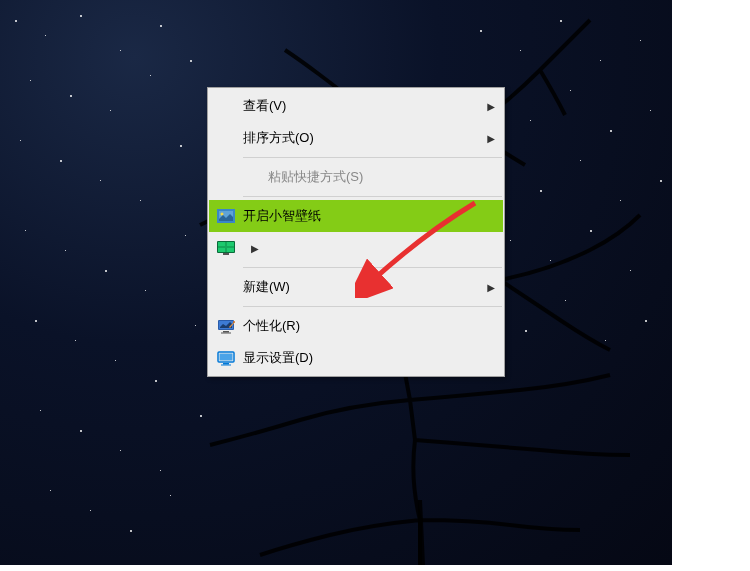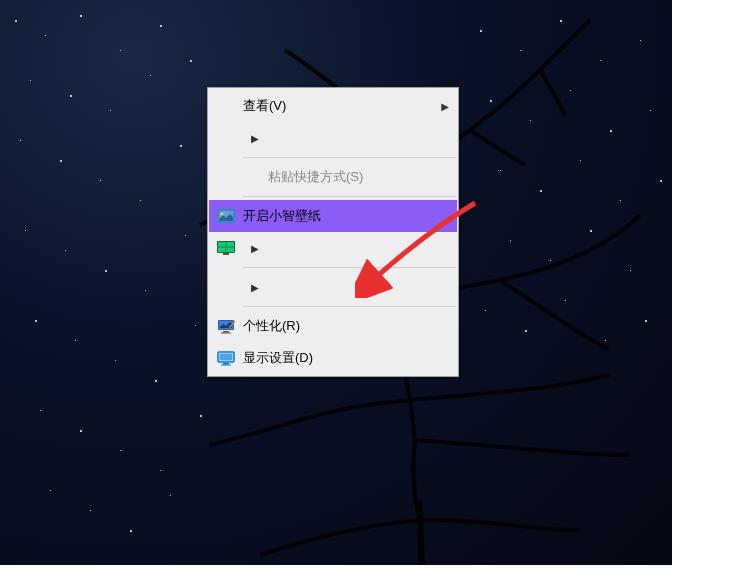--- a/index.html
+++ b/index.html
@@ -36,41 +36,41 @@
       bottom: 0;
       right: 0;
       width: 672px;
       height: 565px;
       pointer-events: none;
     }
     .context-menu {
       position: absolute;
       left: 207px;
       top: 87px;
-      width: 252px;
+      width: 298px;
       background: #eeeeee;
       border: 1px solid #a0a0a0;
       box-shadow: 2px 2px 4px rgba(0,0,0,0.3);
       padding: 2px 1px;
     }
     .menu-item {
       display: flex;
       align-items: center;
       height: 32px;
       padding: 0 8px 0 4px;
       cursor: default;
       color: #000;
       position: relative;
     }
     .menu-item.disabled {
       color: #888;
       padding-left: 29px;
     }
     .menu-item.highlighted {
-      background: #8b5cf6;
+      background: #84cc16;
     }
     .menu-icon {
       width: 26px;
       height: 20px;
       display: flex;
       align-items: center;
       justify-content: center;
       margin-right: 4px;
     }
     .menu-label {
@@ -178,20 +178,21 @@
 </div>
 
 <div class="context-menu">
   <div class="menu-item">
     <span class="menu-icon"></span>
     <span class="menu-label">查看(V)</span>
     <span class="menu-arrow">▶</span>
   </div>
   <div class="menu-item">
     <span class="menu-icon"></span>
+    <span class="menu-label">排序方式(O)</span>
     <span class="menu-arrow">▶</span>
   </div>
   <div class="menu-separator"></div>
   <div class="menu-item disabled">
     <span class="menu-icon"></span>
     <span class="menu-label">粘贴快捷方式(S)</span>
   </div>
   <div class="menu-separator"></div>
   <div class="menu-item highlighted">
     <span class="menu-icon">
@@ -214,20 +215,21 @@
           <rect x="1" y="7" width="7" height="4" fill="#1dc96e"></rect>
           <rect x="10" y="7" width="7" height="4" fill="#1dc96e"></rect>
           <rect x="6" y="12" width="6" height="2" fill="#555"></rect>
         </svg>
     </span>
     <span class="menu-arrow">▶</span>
   </div>
   <div class="menu-separator"></div>
   <div class="menu-item">
     <span class="menu-icon"></span>
+    <span class="menu-label">新建(W)</span>
     <span class="menu-arrow">▶</span>
   </div>
   <div class="menu-separator"></div>
   <div class="menu-item">
     <span class="menu-icon">
       <svg width="18" height="15" viewBox="0 0 18 15">
           <rect x="1" y="1" width="16" height="10" fill="#2a5caa" rx="1"></rect>
           <rect x="2" y="2" width="14" height="8" fill="#3d7bd4"></rect>
           <path d="M3 8 L6 5 L9 7 L13 3 L15 5 L15 9 L3 9 Z" fill="#1a3d6e"></path>
           <path d="M12 8 L17 3 L17.5 3.5 L13 9 Z" fill="#e8923e"></path>

